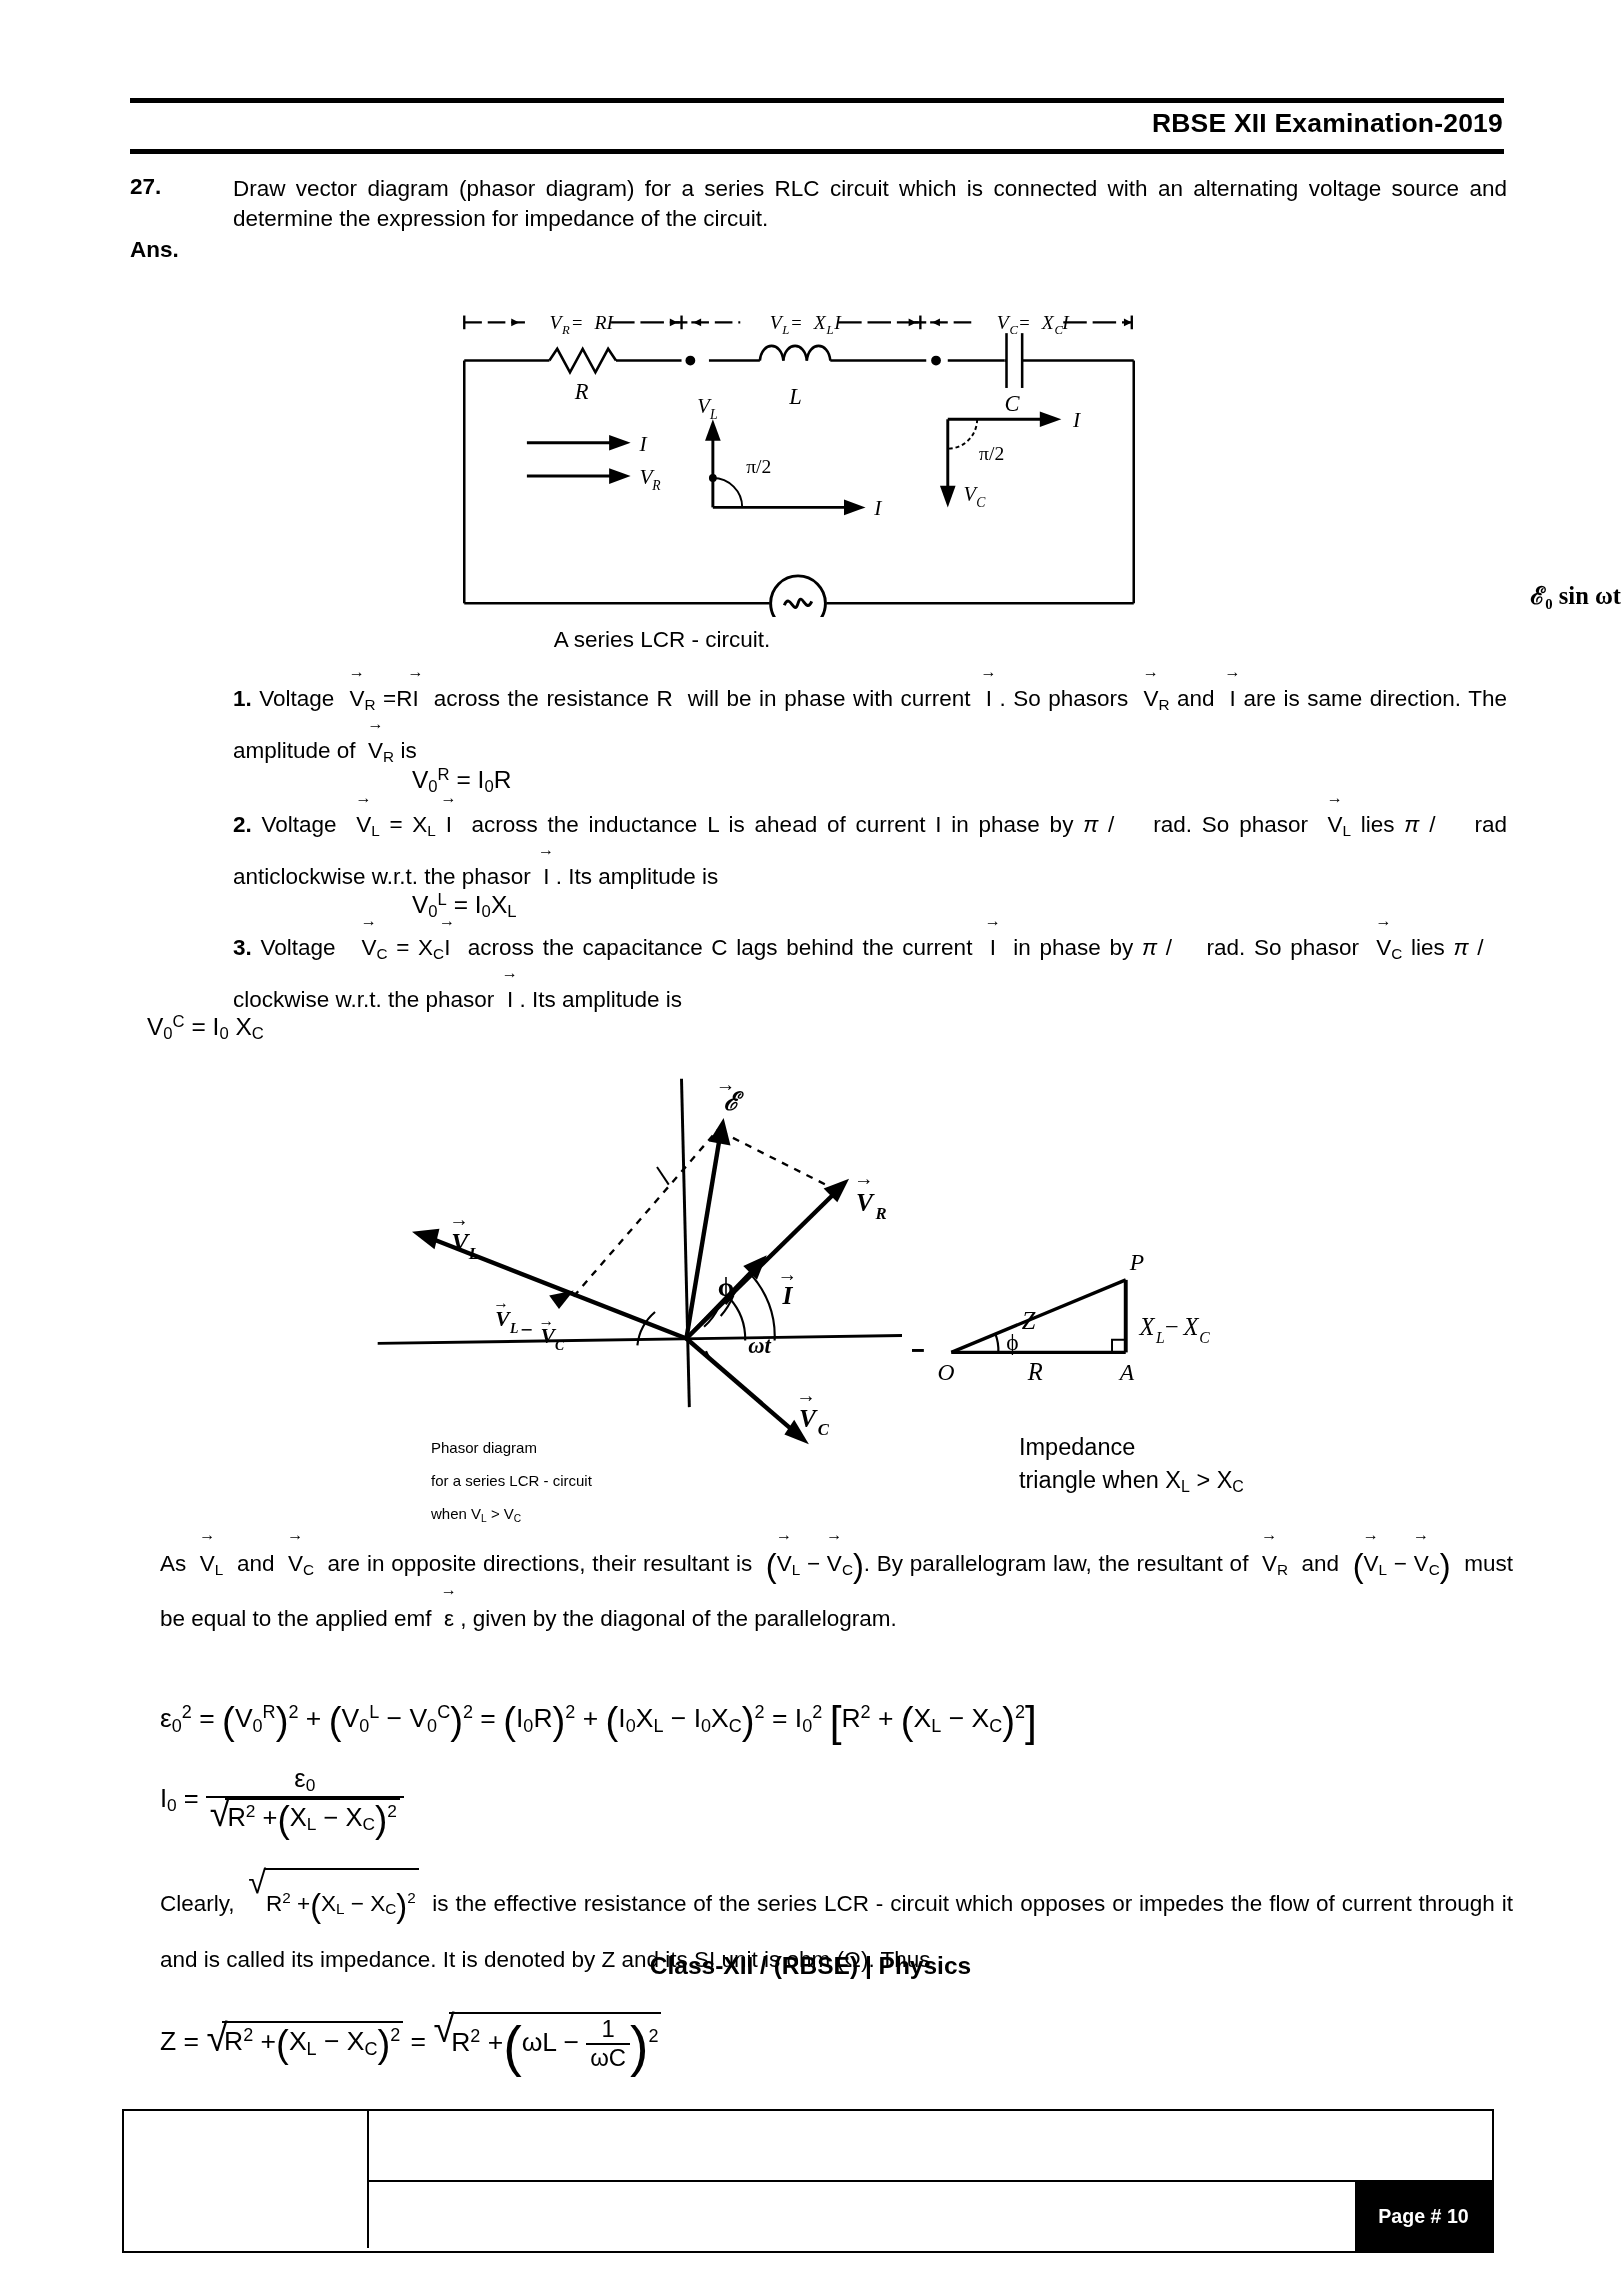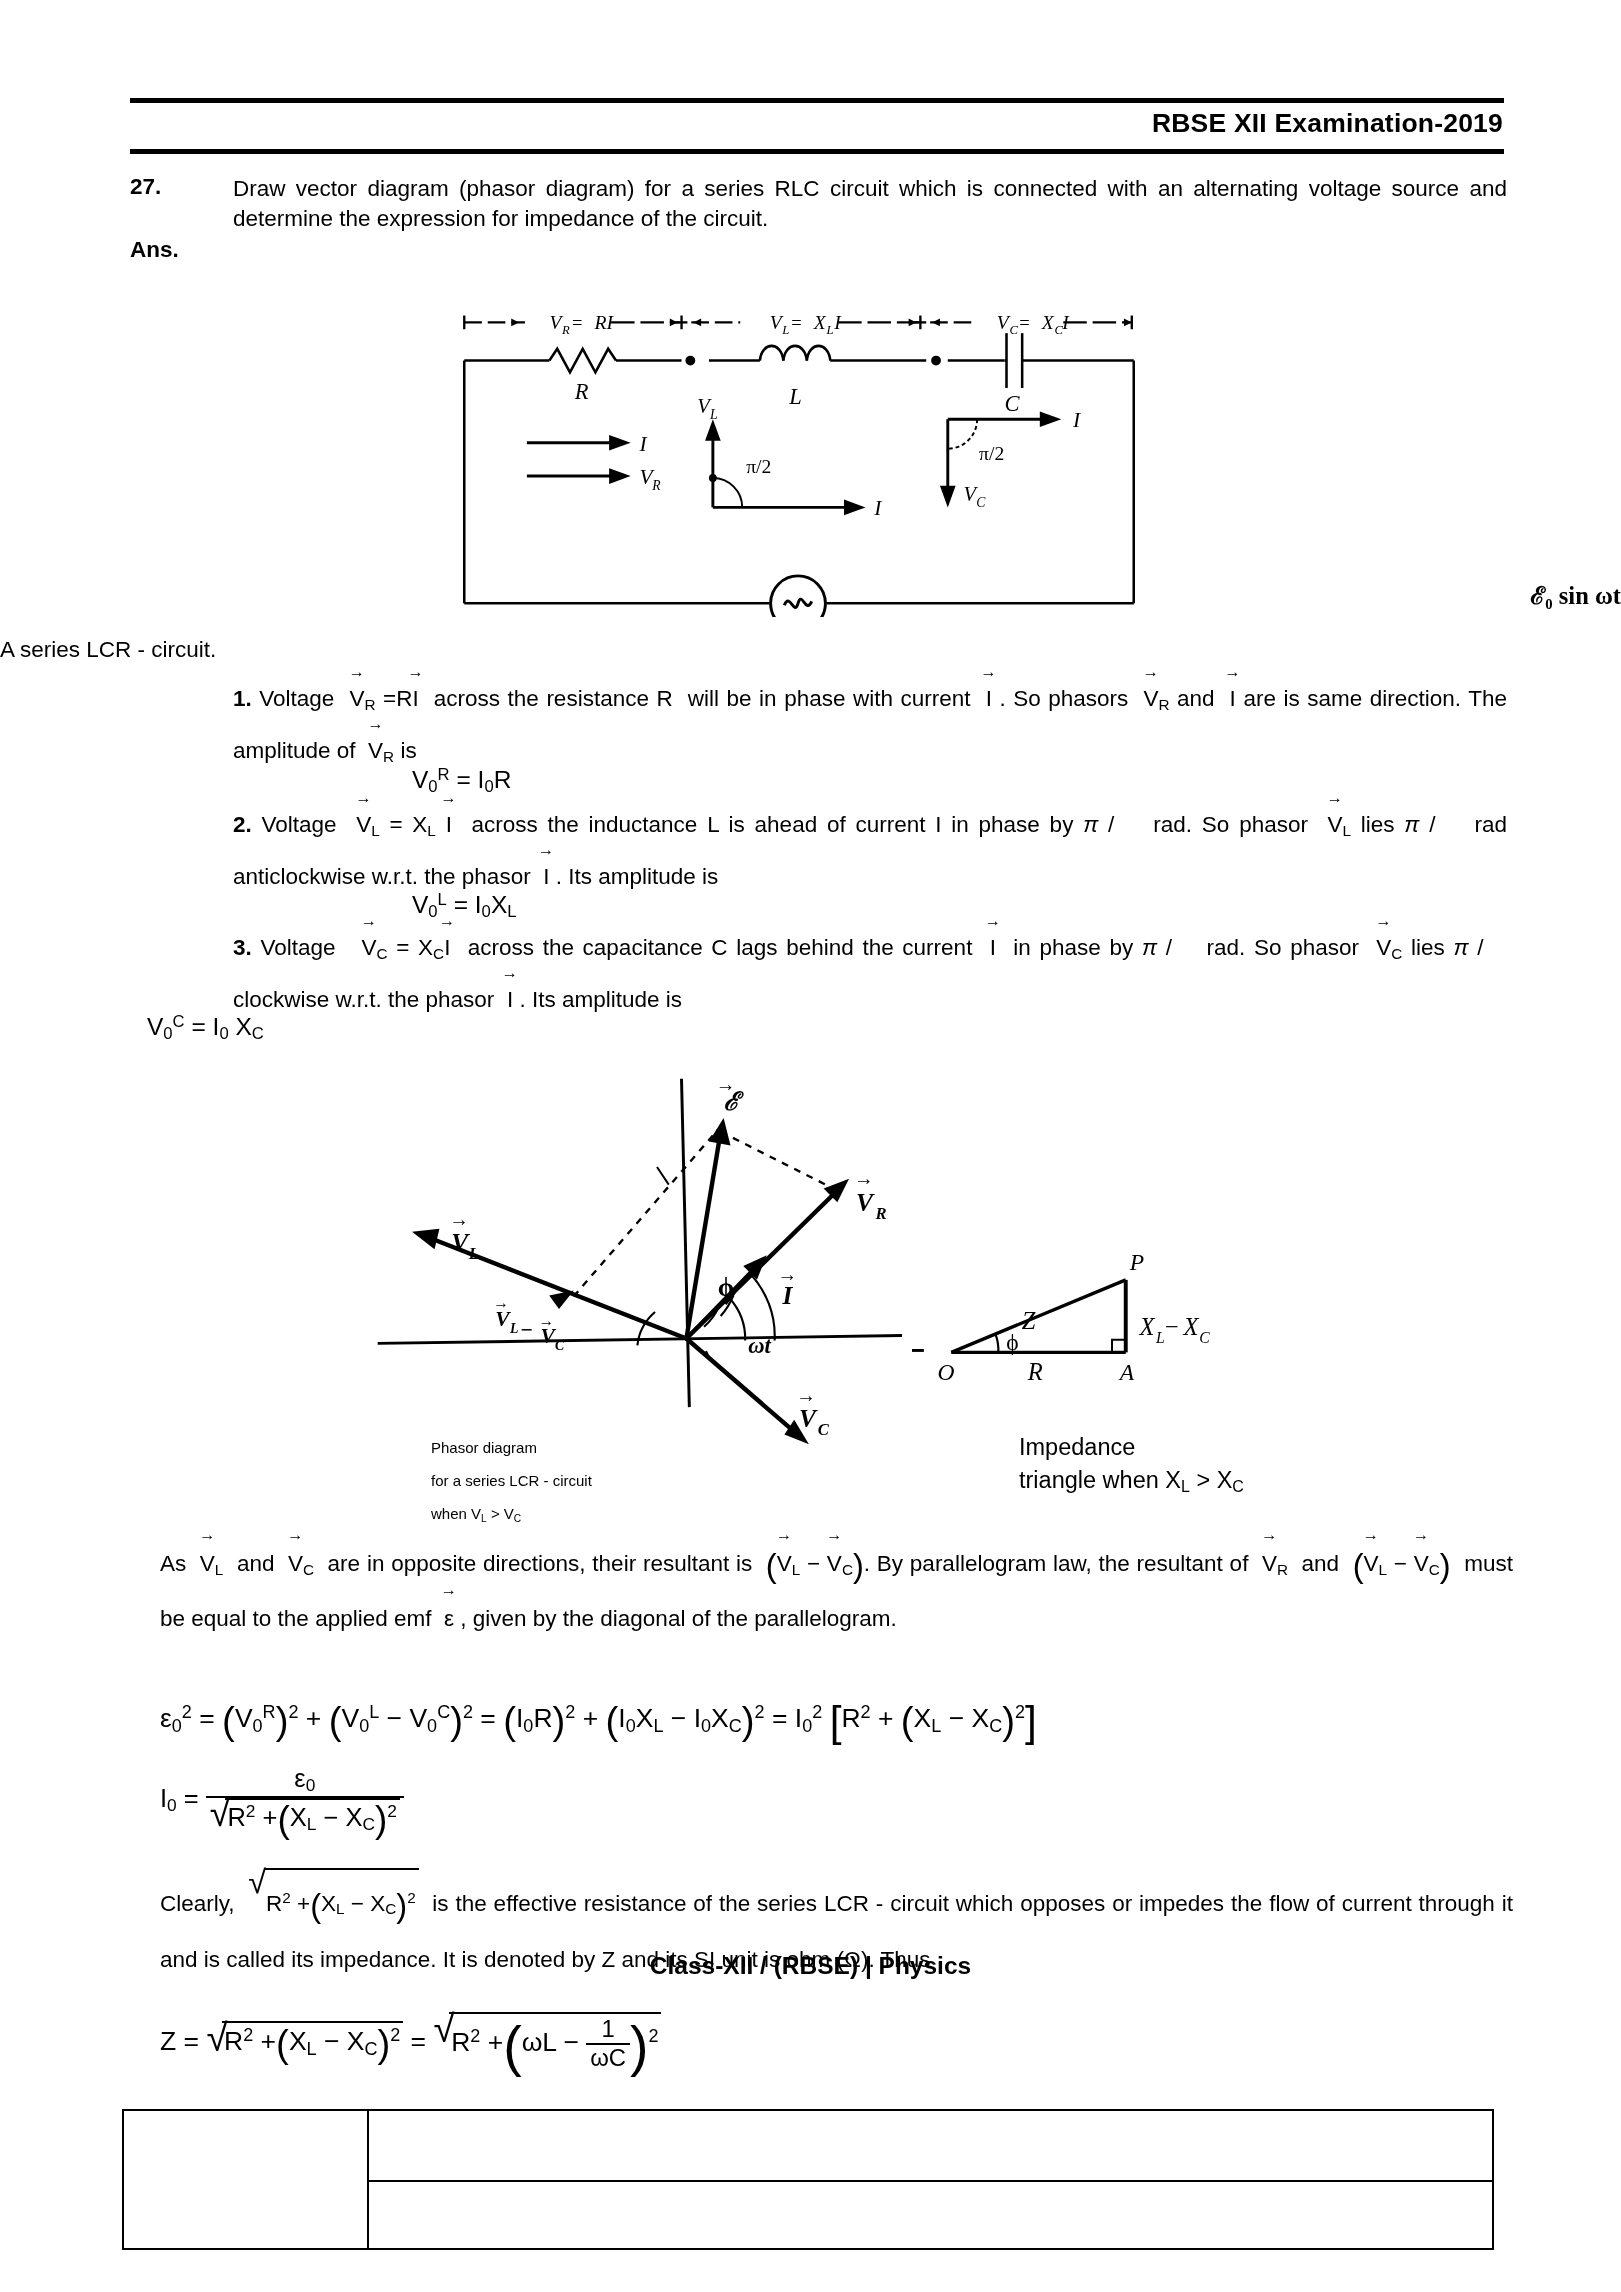--- a/index.html
+++ b/index.html
@@ -83,23 +83,22 @@
     width: 1282px;
     font-size: 22.5px;
     line-height: 49px;
     text-align: justify;
   }
 
   .caption-center {
     position: absolute;
     width: 1324px;
     left: 0;
-    text-align: left;
+    text-align: center;
     font-size: 22.5px;
-    margin-top: 10px;
   }
 
   
   .vec { position: relative; display: inline-block; }
   .vec::after {
     content: "\2192";
     position: absolute;
     left: 50%;
     transform: translateX(-52%);
     top: -0.82em;
@@ -501,18 +500,22 @@
       <span class="frac" style="font-size:0.9em;"><span class="num">1</span><span class="den">ωC</span></span><span style="font-size:2.1em; vertical-align:-0.26em; line-height:0.8;">)</span><sup>2</sup></span></span>
   </div>
 
   <div class="footer-title" style="top:1952px;">Class-XII / (RBSE) | Physics</div>
 
   <div class="footer-table" style="top:2109px;">
     <div style="display:flex;">
       <div class="ft-left-tall" style="height:137px;"></div>
       <div style="flex:1;">
         <div class="ft-r1 ft-divider"></div>
+        <div class="ft-r2">
+          <div class="ft-blank"></div>
+          <div class="ft-page-badge">Page # 10</div>
+        </div>
       </div>
     </div>
   </div>
 
 </div>
 
 
 </body></html>

